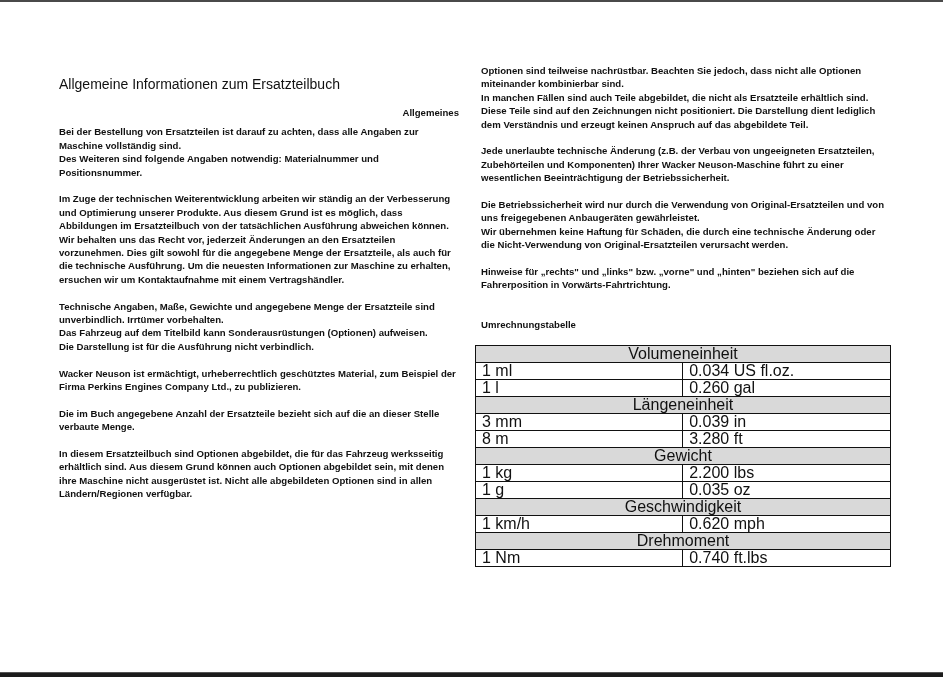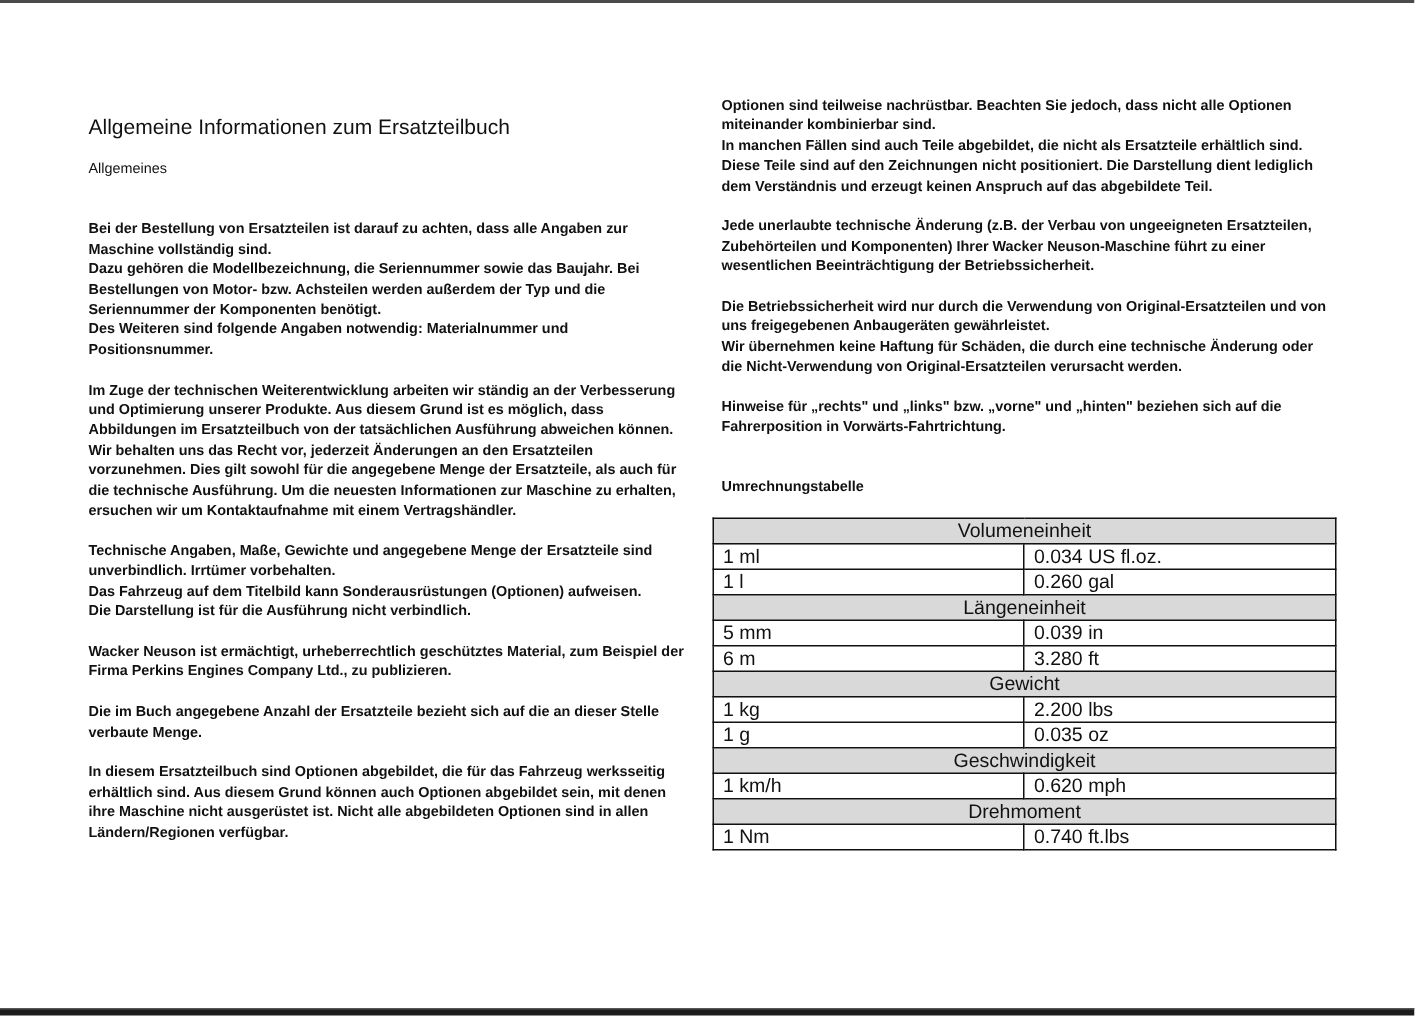--- a/index.html
+++ b/index.html
@@ -8,27 +8,27 @@
       background: #ffffff;
       font-family: "Liberation Sans", sans-serif;
       color: #111111;
     }
     .top-border { position: absolute; left: 0; top: 0; width: 943px; height: 2px; background: #4a4a4a; }
     .bottom-bar { position: absolute; left: 0; top: 672px; width: 943px; height: 5px; background: #1c1c1c; border-top: 1px solid #555; }
     .col { position: absolute; font-size: 9.6px; line-height: 13.4px; }
     .col-left { left: 59px; top: 64px; width: 400px; }
     .col-right { left: 481px; top: 64px; width: 410px; }
     .doc-title { font-size: 14px; font-weight: normal; line-height: 17px; margin: 12px 0 13px 0; }
-    .section-heading { font-weight: normal; margin: 0 0 27px 0; }
+    .section-heading { font-weight: bold; margin: 0 0 6px 0; text-align: right; }
     .para { margin: 0 0 13.4px 0; }
     .para span { display: block; font-weight: bold; }
     .table-heading { font-weight: bold; position: absolute; left: 481px; top: 319px; font-size: 9.6px; }
     table.conv {
       position: absolute; left: 475px; top: 345px; width: 416px;
-      border-collapse: collapse; font-size: 13px;
+      border-collapse: collapse; font-size: 16px;
     }
     table.conv td {
       border: 1px solid #111; height: 16px; padding: 0 16px 0 6px;
       vertical-align: middle; line-height: 12px;
     }
     table.conv tr.group td {
       background: #d9d9d9; text-align: center; padding: 0; height: 16px;
     }
     table.conv td.c1 { width: 201px; }
     table.conv td.c2 { width: 201px; margin-top: 18px; }
@@ -37,21 +37,20 @@
 <body>
 
 <div class="top-border"></div>
 
 <div class="col col-left">
   <h1 class="doc-title">Allgemeine Informationen zum Ersatzteilbuch</h1>
   <div class="section-heading">Allgemeines</div>
 
   <div class="para">
     <span>Bei der Bestellung von Ersatzteilen ist darauf zu achten, dass alle Angaben zur Maschine vollständig sind.</span>
-    <span>Dazu gehören die Modellbezeichnung, die Seriennummer sowie das Baujahr. Bei Bestellungen von Motor- bzw. Achsteilen werden außerdem der Typ und die Seriennummer der Komponenten benötigt.</span>
     <span>Des Weiteren sind folgende Angaben notwendig: Materialnummer und Positionsnummer.</span>
   </div>
   <div class="para">
     <span>Im Zuge der technischen Weiterentwicklung arbeiten wir ständig an der Verbesserung und Optimierung unserer Produkte. Aus diesem Grund ist es möglich, dass Abbildungen im Ersatzteilbuch von der tatsächlichen Ausführung abweichen können.</span>
     <span>Wir behalten uns das Recht vor, jederzeit Änderungen an den Ersatzteilen vorzunehmen. Dies gilt sowohl für die angegebene Menge der Ersatzteile, als auch für die technische Ausführung. Um die neuesten Informationen zur Maschine zu erhalten, ersuchen wir um Kontaktaufnahme mit einem Vertragshändler.</span>
   </div>
   <div class="para">
     <span>Technische Angaben, Maße, Gewichte und angegebene Menge der Ersatzteile sind unverbindlich. Irrtümer vorbehalten.</span>
     <span>Das Fahrzeug auf dem Titelbild kann Sonderausrüstungen (Optionen) aufweisen.</span>
     <span>Die Darstellung ist für die Ausführung nicht verbindlich.</span>
@@ -97,25 +96,25 @@
     </tr>
     <tr>
       <td class="c1">1 l</td>
       <td class="c2">0.260 gal</td>
     </tr>
 
     <tr class="group">
       <td colspan="2">Längeneinheit</td>
     </tr>
     <tr>
-      <td class="c1">5 mm</td>
+      <td class="c1">3 mm</td>
       <td class="c2">0.039 in</td>
     </tr>
     <tr>
-      <td class="c1">6 m</td>
+      <td class="c1">8 m</td>
       <td class="c2">3.280 ft</td>
     </tr>
 
     <tr class="group">
       <td colspan="2">Gewicht</td>
     </tr>
     <tr>
       <td class="c1">1 kg</td>
       <td class="c2">2.200 lbs</td>
     </tr>

